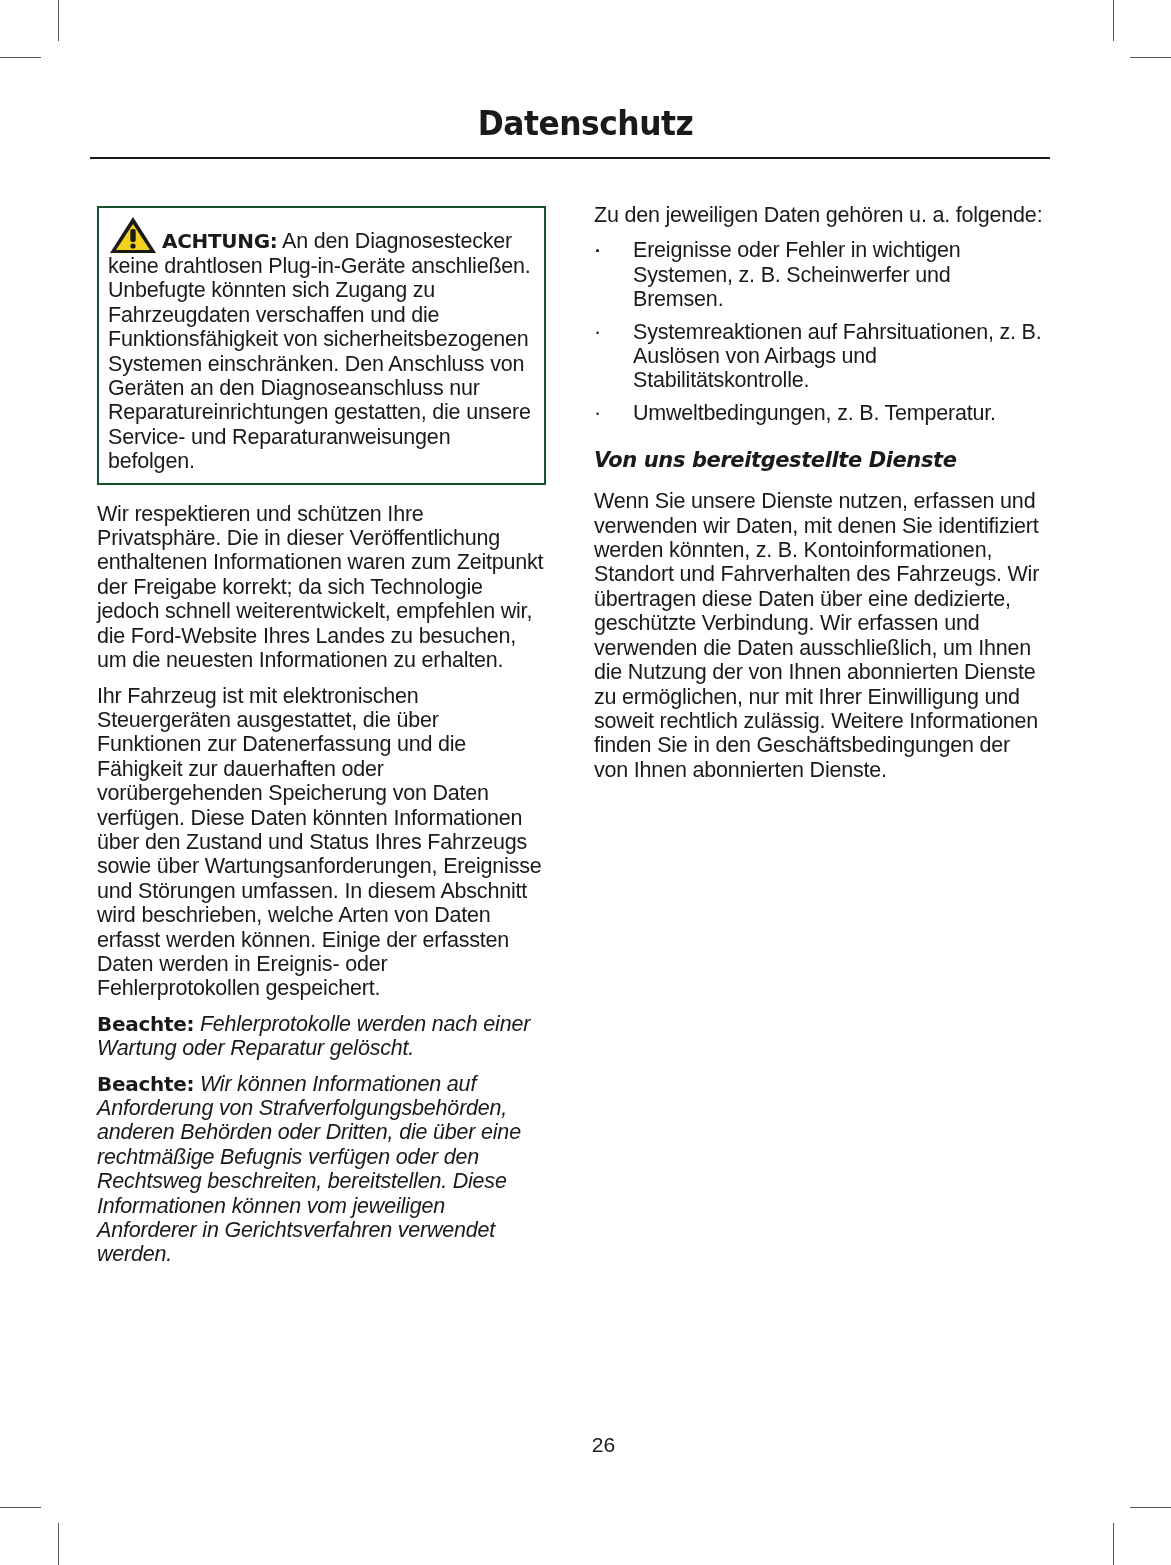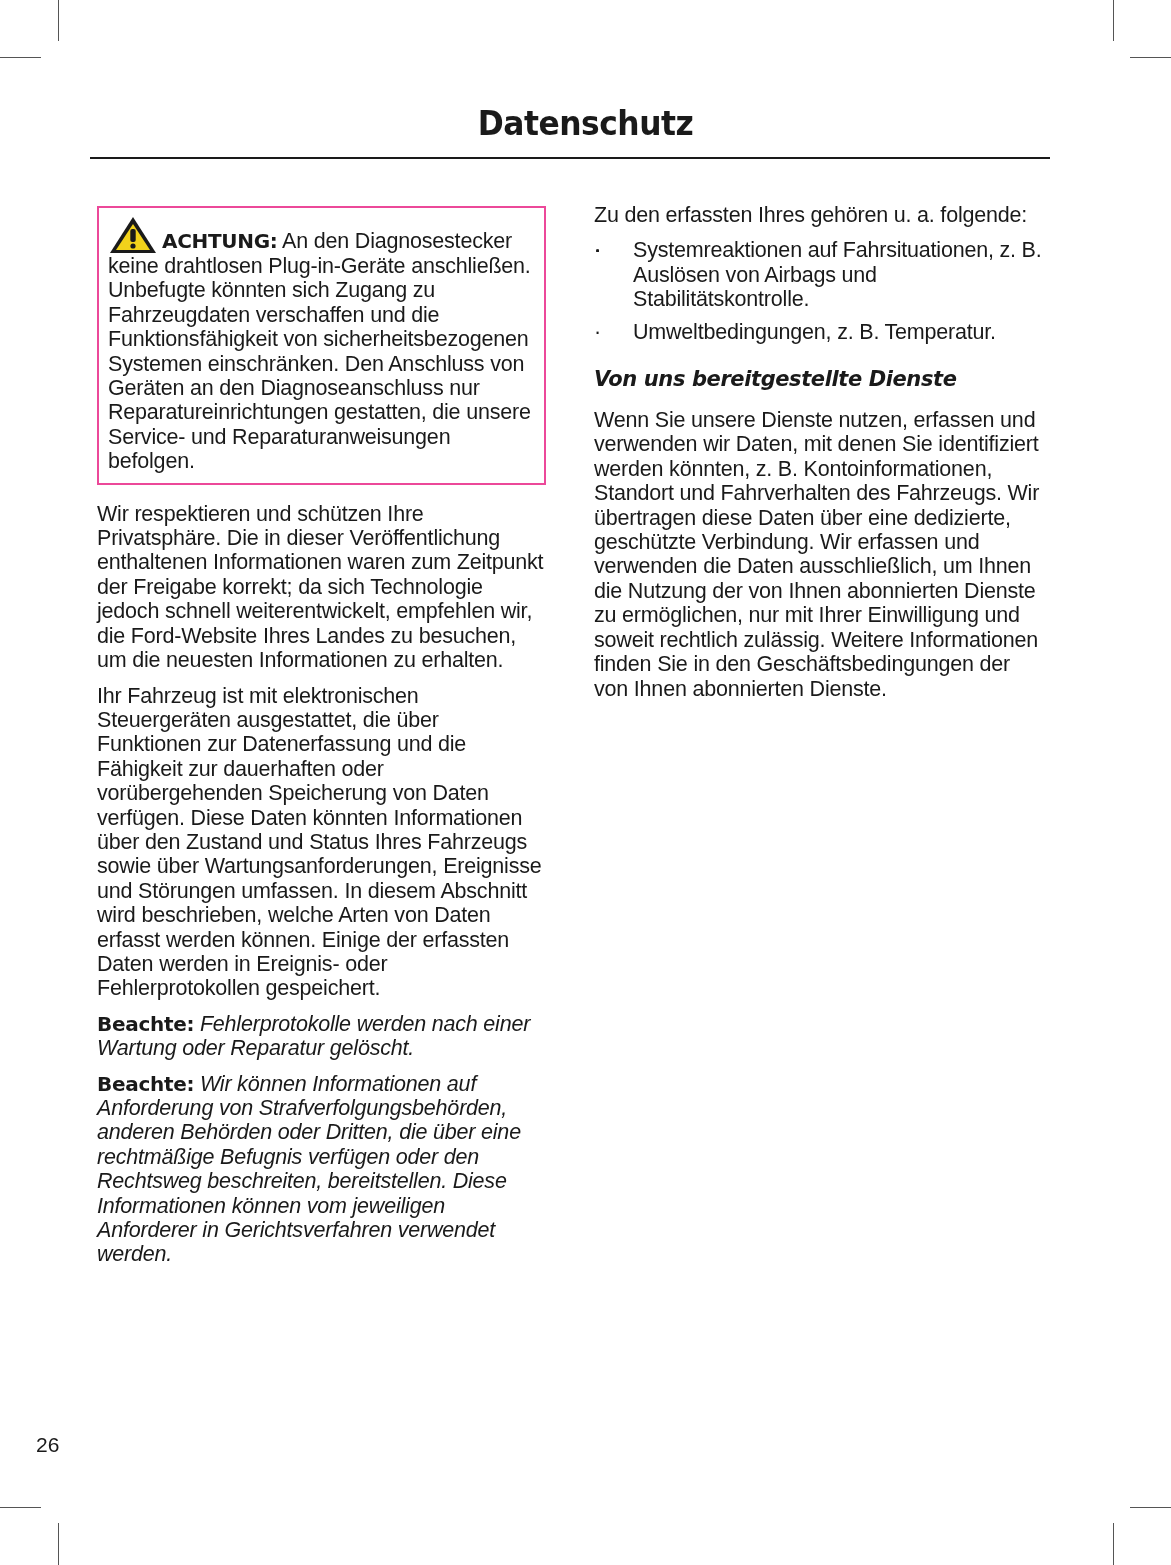--- a/index.html
+++ b/index.html
@@ -21,42 +21,42 @@
     }
     .title-rule {
       position: absolute; left: 90px; top: 157px; width: 960px; height: 2px; background: #1a1a1a;
     }
 
     .col { position: absolute; width: 450px; font-size: 21.5px; line-height: 24.4px; letter-spacing: -0.2px; }
     .col-left { left: 97px; top: 206px; }
     .col-right { left: 594px; top: 203px; }
 
     .warning-box {
-      border: 2px solid #ec4899; padding: 6px 8px 9px 9px; width: 428px;
+      border: 2px solid #14532d; padding: 6px 8px 9px 9px; width: 428px;
       margin-bottom: 17px;
     }
     .warn-icon { width: 50px; height: 40px; margin-right: 4px; flex: 0 0 auto; position: relative; top: 1px; }
     .bold-label { font-weight: bold; font-family: "DejaVu Sans", sans-serif; font-size: 20px; letter-spacing: -0.3px; }
 
     p { margin: 0 0 11px 0; }
     .note i { font-style: italic; }
 
     ul.bullets { list-style: none; margin: 0 0 9px 0; padding: 0; }
     ul.bullets li { position: relative; padding-left: 39px; margin-bottom: 8px; }
     ul.bullets li .dot {
       position: absolute; left: 0; top: 0; width: 10px; text-align: left;
     }
 
     h2.section-heading {
       font-family: "DejaVu Sans", sans-serif; font-weight: bold; font-size: 21px;
       letter-spacing: -0.4px; margin: 22px 0 16px 0; line-height: 26px; font-style: italic;
     }
 
     .page-number {
-      position: absolute; left: 0; right: 0; top: 1433px; text-align: left;
+      position: absolute; left: 0; right: 0; top: 1433px; text-align: center;
       font-size: 21px; color: #1a1a1a; margin-left: 36px;
     }
   </style>
 </head>
 <body>
 
 <div class="crop v" style="left:58px;top:0;height:41px;"></div>
 <div class="crop h" style="left:0;top:57px;width:41px;"></div>
 <div class="crop v" style="left:1113px;top:0;height:41px;"></div>
 <div class="crop h" style="left:1130px;top:57px;width:41px;"></div>
@@ -87,25 +87,25 @@
 
   <p class="note">
     <span class="bold-label">Beachte:</span><i> Fehlerprotokolle werden nach einer Wartung oder Reparatur gelöscht.</i>
   </p>
   <p class="note">
     <span class="bold-label">Beachte:</span><i> Wir können Informationen auf Anforderung von Strafverfolgungsbehörden, anderen Behörden oder Dritten, die über eine rechtmäßige Befugnis verfügen oder den Rechtsweg beschreiten, bereitstellen. Diese Informationen können vom jeweiligen Anforderer in Gerichtsverfahren verwendet werden.</i>
   </p>
 </div>
 
 <div class="col col-right">
-  <p>Zu den erfassten Ihres gehören u. a. folgende:</p>
+  <p>Zu den jeweiligen Daten gehören u. a. folgende:</p>
   <ul class="bullets">
     <li><span class="dot">·</span></li>
     <li><span class="dot">·</span></li>
-    <li><span class="dot">·</span></li>
+    <li><span class="dot">·</span><span>Ereignisse oder Fehler in wichtigen Systemen, z. B. Scheinwerfer und Bremsen.</span></li>
     <li><span class="dot">·</span><span>Systemreaktionen auf Fahrsituationen, z. B. Auslösen von Airbags und Stabilitätskontrolle.</span></li>
     <li><span class="dot">·</span><span>Umweltbedingungen, z. B. Temperatur.</span></li>
   </ul>
 
   <h2 class="section-heading">Von uns bereitgestellte Dienste</h2>
   <p>Wenn Sie unsere Dienste nutzen, erfassen und verwenden wir Daten, mit denen Sie identifiziert werden könnten, z. B. Kontoinformationen, Standort und Fahrverhalten des Fahrzeugs. Wir übertragen diese Daten über eine dedizierte, geschützte Verbindung. Wir erfassen und verwenden die Daten ausschließlich, um Ihnen die Nutzung der von Ihnen abonnierten Dienste zu ermöglichen, nur mit Ihrer Einwilligung und soweit rechtlich zulässig. Weitere Informationen finden Sie in den Geschäftsbedingungen der von Ihnen abonnierten Dienste.</p>
 </div>
 
 <div class="page-number">26</div>
 

